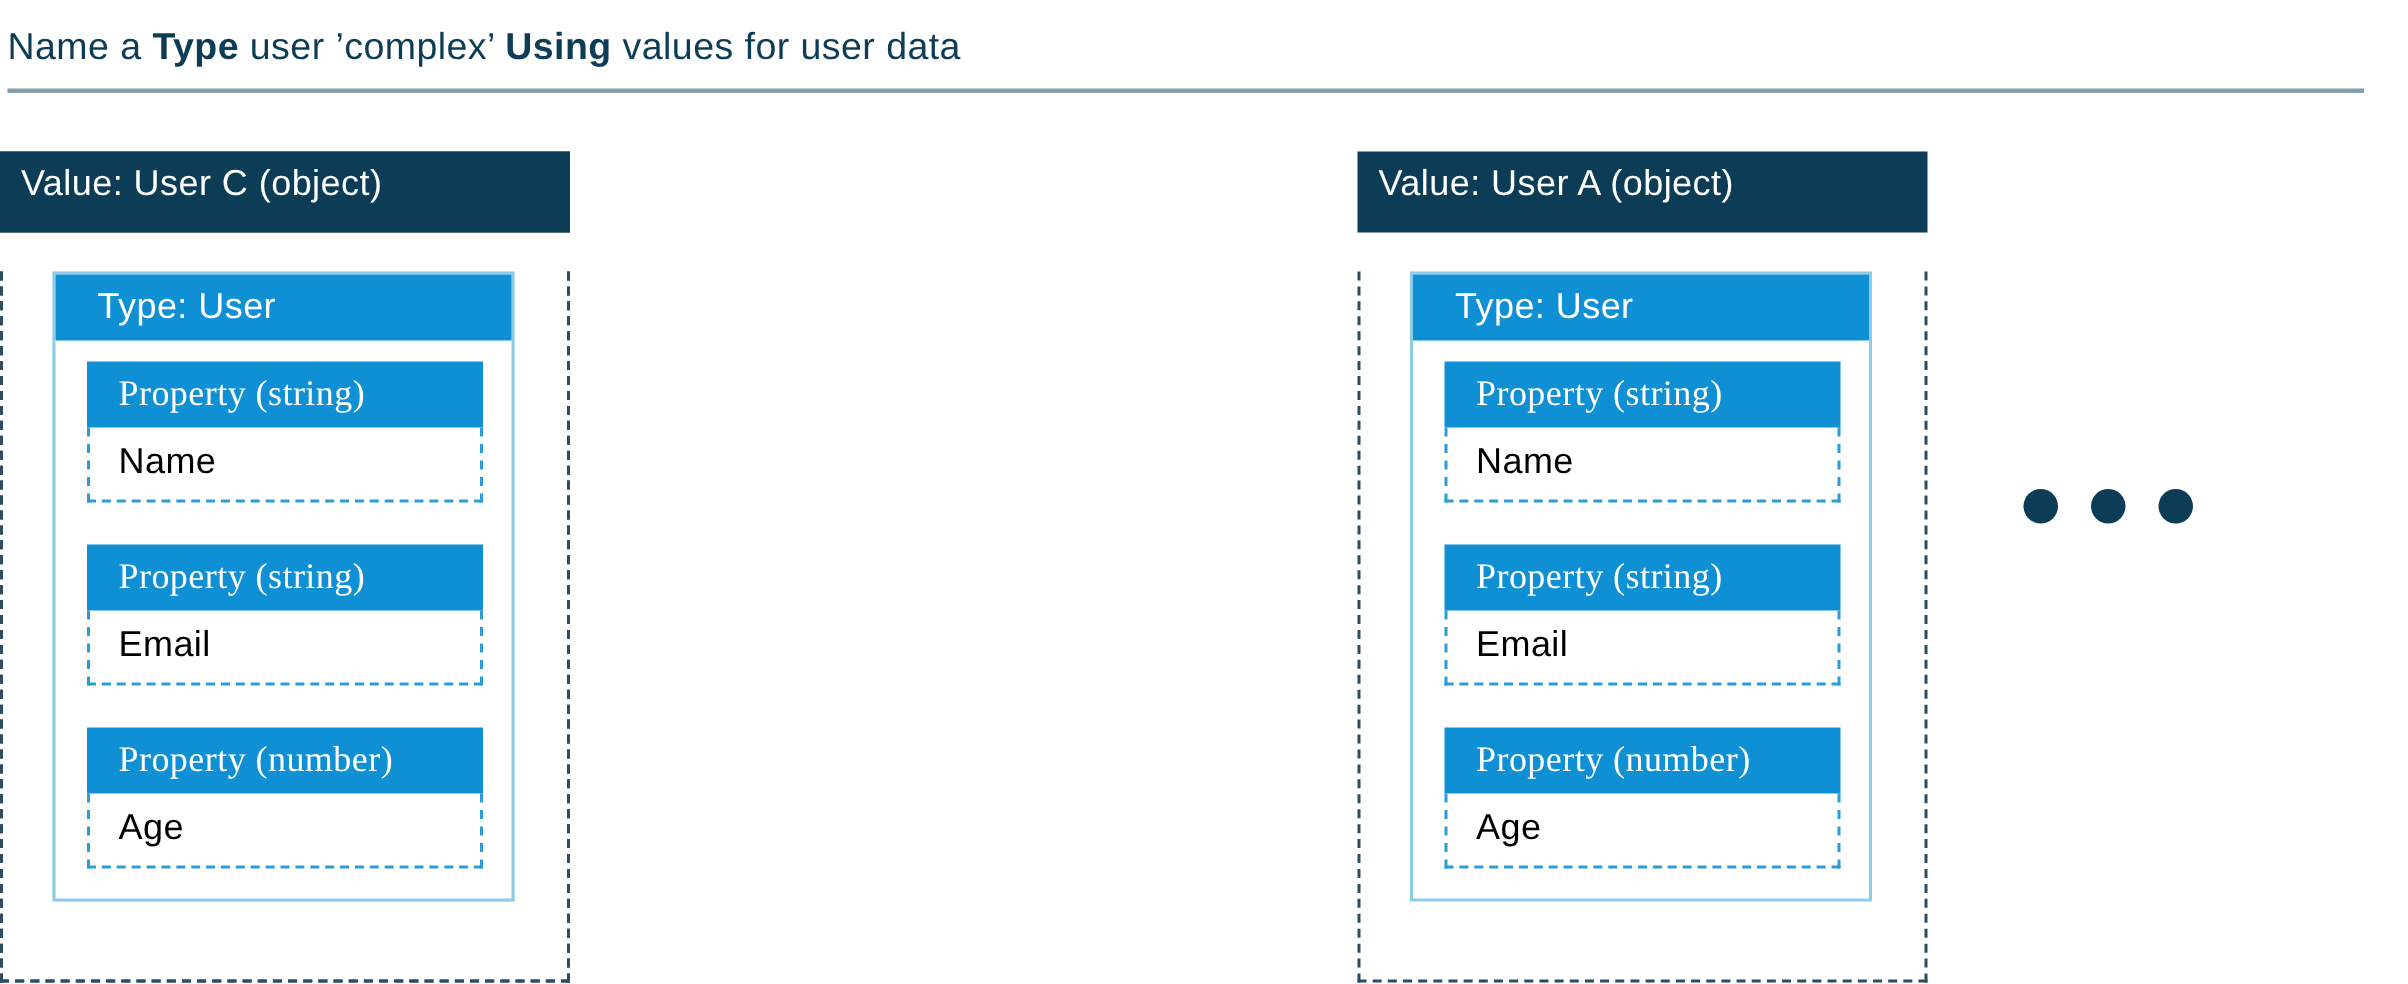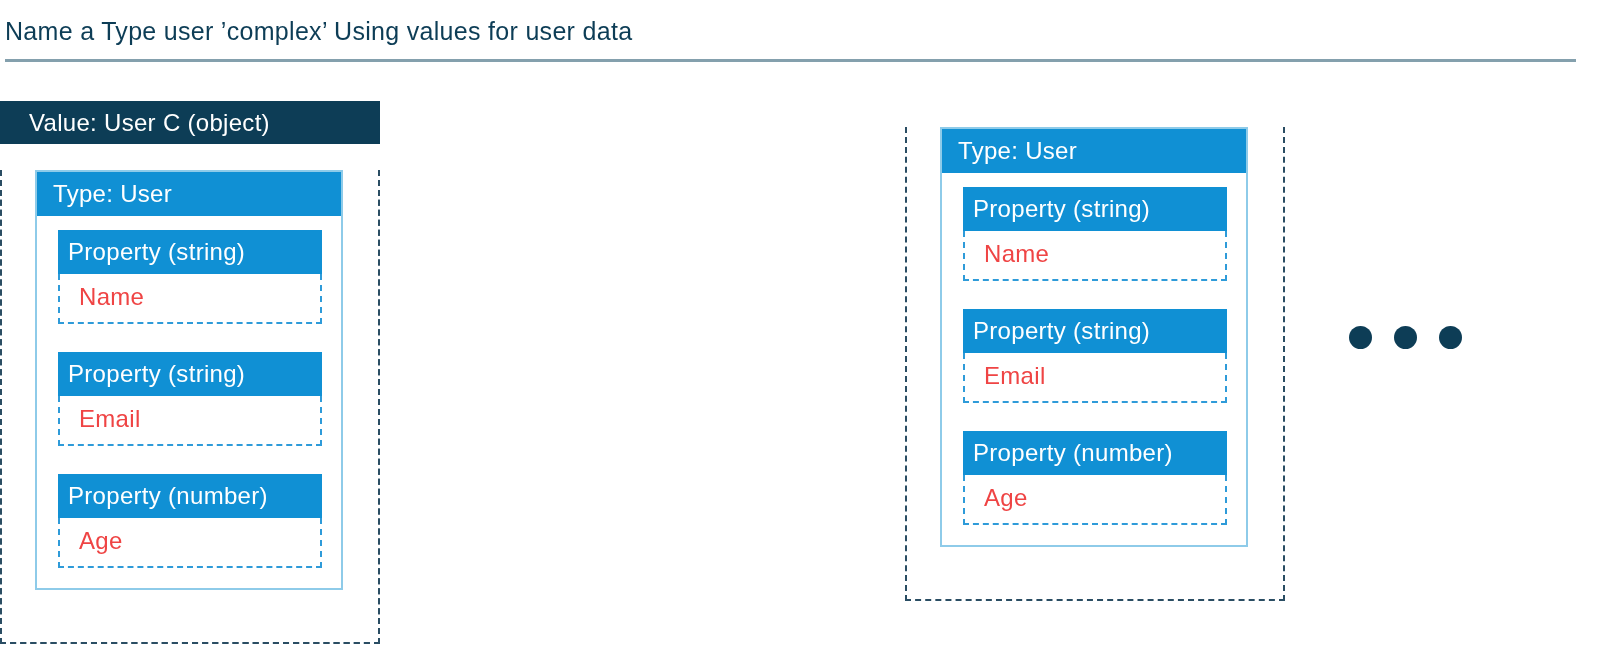--- a/index.html
+++ b/index.html
@@ -20,47 +20,47 @@
   
   .title {
     position: absolute;
     left: 5px;
     top: 17px;
     font-size: 25px;
     letter-spacing: 0.3px;
     color: #0d3d56;
     white-space: nowrap;
   }
-  .title b { font-weight: 400; }
+  .title b { font-weight: 700; }
   .rule {
     position: absolute;
     left: 5px;
     top: 59px;
     width: 1571px;
     height: 3px;
     background: #84a0ad;
   }
   
   .card {
     position: absolute;
     top: 101px;
     width: 380px;
   }
   .card:nth-of-type(1) { left: 5px; }
   .card:nth-of-type(2) { left: 455px; }
   .card:nth-of-type(3) { left: 905px; }
   .card-header {
     box-sizing: border-box;
-    height: 43px;
+    height: 54px;
     background: #0d3d56;
     color: #ffffff;
     font-size: 24px;
     letter-spacing: 0.3px;
     line-height: 43px;
-    padding-left: 29px;
+    padding-left: 14px;
     white-space: nowrap;
   }
   .card-body {
     box-sizing: border-box;
     height: 474px;
     border-left: 2px dashed #2a4d63;
     border-right: 2px dashed #2a4d63;
     border-bottom: 2px dashed #2a4d63;
     border-top: none;
   }
@@ -73,47 +73,48 @@
     border: 2px solid #8ecbe9;
     background: #ffffff;
   }
   .type-header {
     height: 44px;
     background: #1090d4;
     color: #ffffff;
     font-size: 24px;
     letter-spacing: 0.3px;
     line-height: 44px;
-    padding-left: 16px;
+    padding-left: 28px;
     white-space: nowrap;
   }
   .type-body {
     padding: 14px 19px 20px 21px;
   }
   
   .prop { margin-bottom: 28px; }
   .prop:last-child { margin-bottom: 0; }
   .prop-header {
     height: 44px;
     background: #1090d4;
     color: #ffffff;
     font-size: 24px;
     letter-spacing: 0.3px;
     line-height: 44px;
-    padding-left: 10px;
-    white-space: nowrap;
+    padding-left: 21px;
+    white-space: nowrap;
+    font-family: Liberation Serif, serif;
   }
   .prop-value {
     box-sizing: border-box;
     height: 50px;
     border-left: 2px dashed #2e9bd9;
     border-right: 2px dashed #2e9bd9;
     border-bottom: 2px dashed #2e9bd9;
     border-top: none;
-    color: #ef4444;
+    color: #000000;
     font-size: 24px;
     letter-spacing: 0.3px;
     line-height: 46px;
     padding-left: 19px;
     white-space: nowrap;
   }
   
   .dots {
     position: absolute;
     left: 1349px;
@@ -130,20 +131,23 @@
 </style>
 </head>
 <body>
 
 <div class="stage">
 
   <div class="title"><span>Name a </span><b>Type</b><span> user ’complex’ </span><b>Using</b><span> values for user data</span></div>
   <div class="rule"></div>
 
   <div class="card">
+    <div class="card-header">
+      <span>Value: User A (object)</span>
+    </div>
     <div class="card-body">
       <div class="type-box">
         <div class="type-header">
           <span>Type: User</span>
         </div>
         <div class="type-body">
           <div class="prop">
             <div class="prop-header">
               <span>Property (string)</span>
             </div>

